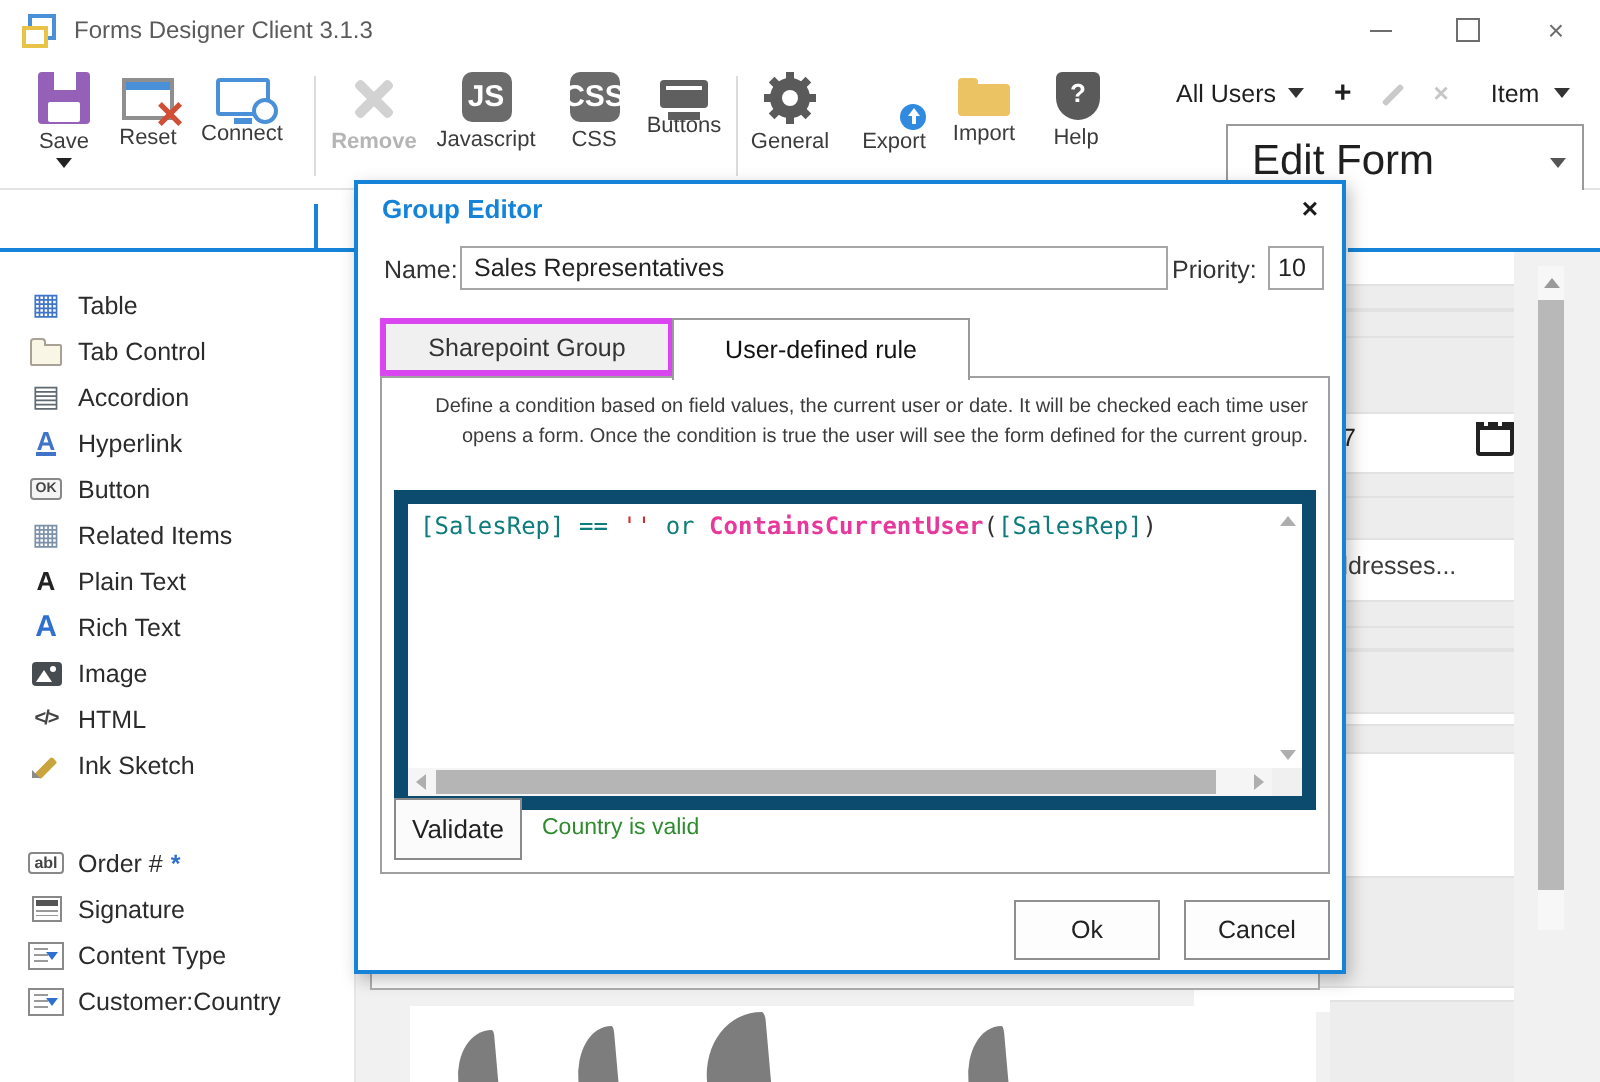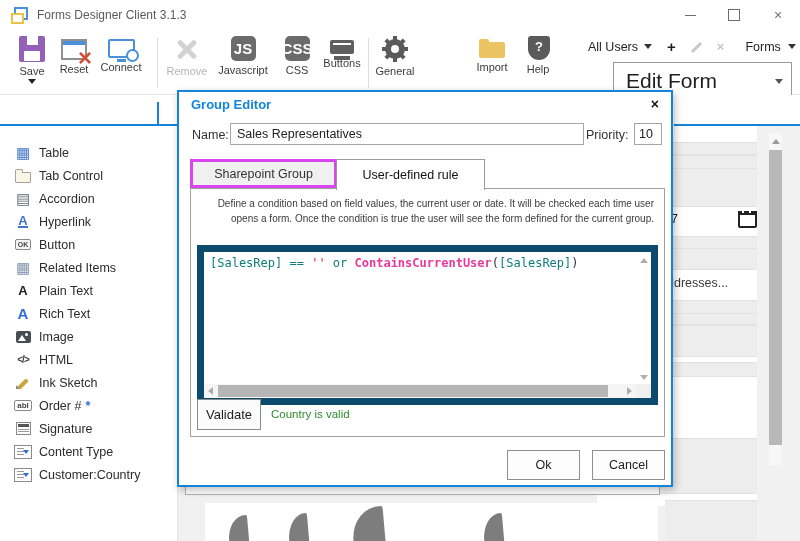--- a/index.html
+++ b/index.html
@@ -15,21 +15,21 @@
   .win-controls{position:absolute;right:0;top:0;height:30px;display:flex;align-items:center;}
   .wc{width:44px;height:30px;display:flex;align-items:center;justify-content:center;color:#6e6e6e;}
   .wc-min i{display:block;width:11px;height:1px;background:#6e6e6e;}
   .wc-max i{display:block;width:10px;height:10px;border:1px solid #6e6e6e;}
   .wc-close{font-size:14px;}
 
   
   .toolbar{position:absolute;left:0;top:30px;width:100%;height:64px;background:#fff;border-bottom:1px solid #e3e3e3;}
   .tb-btn{position:absolute;top:6px;display:flex;flex-direction:column;align-items:center;}
   .tb-label{font-size:11px;color:#3c3c3c;margin-top:3px;white-space:nowrap;}
-  .tb-btn.disabled .tb-label{color:#b5b5b5;}
+  .tb-btn.disabled .tb-label{color:#b5b5b5;font-weight:bold;}
   .tb-sep{position:absolute;top:8px;width:1px;height:50px;background:#dcdcdc;}
   .ico{width:26px;height:26px;position:relative;}
   
   .ico-save{background:#9460b8;border-radius:2px;}
   .ico-save::before{content:"";position:absolute;left:8px;top:0;width:11px;height:9px;background:#fff;}
   .ico-save::after{content:"";position:absolute;left:5px;bottom:1px;width:16px;height:10px;background:#fff;border-radius:1px;}
   .save-caret{width:0;height:0;border-left:4px solid transparent;border-right:4px solid transparent;border-top:5px solid #222;margin-top:2px;}
   
   .ico-reset{width:22px;height:17px;border:2px solid #8f8f8f;background:#fff;margin-top:3px;}
   .ico-reset::before{content:"";position:absolute;left:0;right:0;top:0;height:4px;background:#4a90d9;}
@@ -79,21 +79,21 @@
   .item-label{margin-left:21px;}
   .form-selector{position:absolute;left:613px;top:32px;width:177px;height:36px;border:1px solid #9a9a9a;background:#fff;display:flex;align-items:center;}
   .form-selector .fs-value{font-size:21px;color:#1f1f1f;margin-left:12px;flex:1;}
   .form-selector .caret{margin-right:8px;border-top-color:#555;}
 
   
   .sidebar{position:absolute;left:0;top:95px;width:177px;bottom:0;background:#fff;border-right:1px solid #e6e6e6;z-index:2;}
   .sb-list{list-style:none;margin:0;padding:46px 0 0 0;}
   .sb-item{height:23px;display:flex;align-items:center;font-size:12.5px;color:#2b2b2b;}
   .sb-item .ic{width:20px;margin-left:13px;margin-right:6px;display:flex;justify-content:center;align-items:center;flex:none;}
-  .sb-gap{margin-top:0;text-align:center;}
+  .sb-gap{margin-top:26px;text-align:center;}
   .ch-ic{font-size:15px;line-height:1;}
   .c-table{color:#3f74c8;}
   .c-related{color:#7d91ab;}
   .c-accordion{color:#5f6a72;}
   .letter-ic{font-weight:bold;font-style:normal;}
   .l-link{color:#3f74c8;font-size:13px;border-bottom:2px solid #3f74c8;line-height:11px;}
   .l-plain{color:#222;font-size:13px;}
   .l-rich{color:#2e6fd0;font-size:15px;}
   .ic-folder{width:14px;height:9px;background:#faf6e6;border:1px solid #a9a096;border-radius:1px;position:relative;margin-top:3px;}
   .ic-folder::before{content:"";position:absolute;left:-1px;top:-4px;width:6px;height:3px;background:#faf6e6;border:1px solid #a9a096;border-bottom:none;border-radius:2px 2px 0 0;}
@@ -226,36 +226,40 @@
     <div class="tb-sep" style="left:368px;"></div>
     <div class="tb-btn" style="left:371px;width:48px;">
       <span class="ico ico-gear">
           <i class="tooth-h"></i>
           <i class="tooth-d"></i>
           <i class="tooth-d2"></i>
           <i class="hub"></i>
         </span>
       <span class="tb-label">General</span>
     </div>
+    <div class="tb-btn" style="left:425px;width:44px;">
+      <span class="ico"><span class="ico-export"></span><i class="up-badge"></i></span>
+      <span class="tb-label">Export</span>
+    </div>
     <div class="tb-btn" style="left:469px;width:46px;">
       <span class="ico ico-import"></span>
       <span class="tb-label">Import</span>
     </div>
     <div class="tb-btn" style="left:518px;width:40px;">
       <span class="ico ico-help"></span>
       <span class="tb-label">Help</span>
     </div>
 
     <div class="users-row">
       <span>All Users</span>
       <span class="caret" style="margin-left:6px;"></span>
       <span class="plus-glyph">+</span>
       <span class="ico-edit-pencil"></span>
       <span class="x-disabled">×</span>
-      <span class="item-label">Forms</span>
+      <span class="item-label">Item</span>
       <span class="caret" style="margin-left:7px;"></span>
     </div>
     <div class="form-selector">
       <span class="fs-value">Edit Form</span>
       <span class="caret"></span>
     </div>
   </div>
 
   <div class="sidebar">
     <ul class="sb-list">

